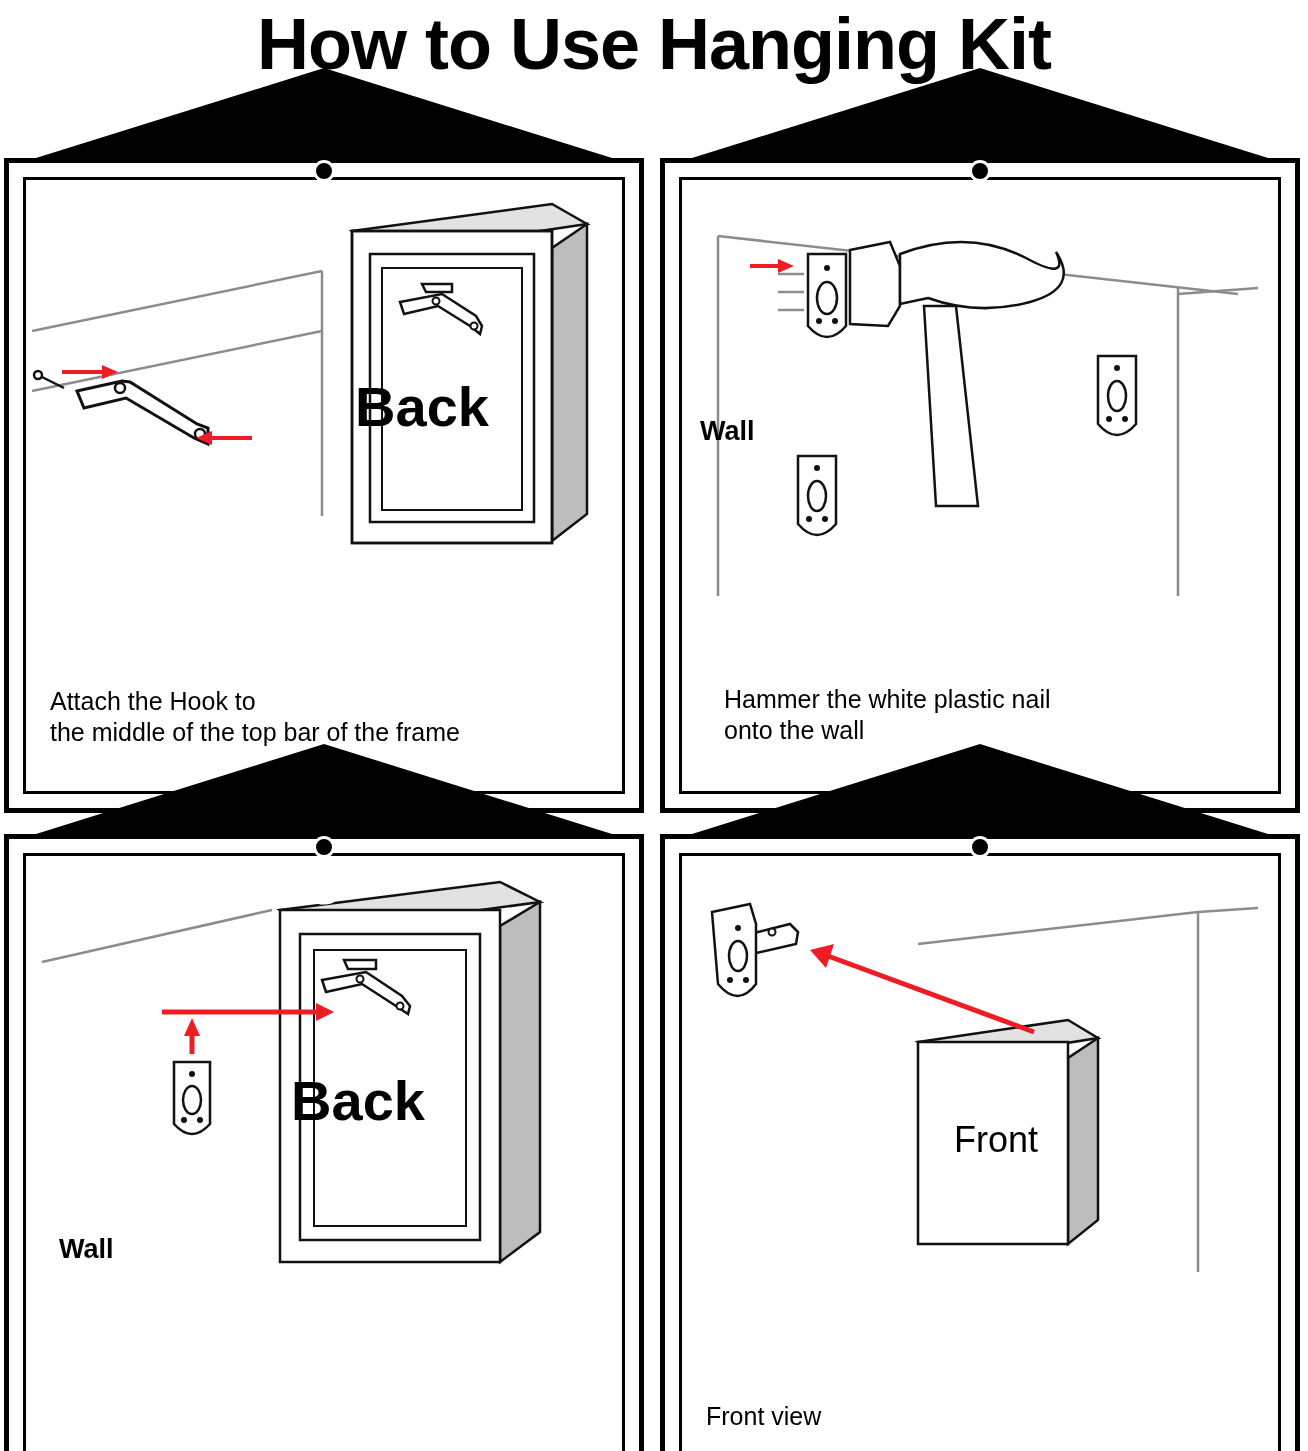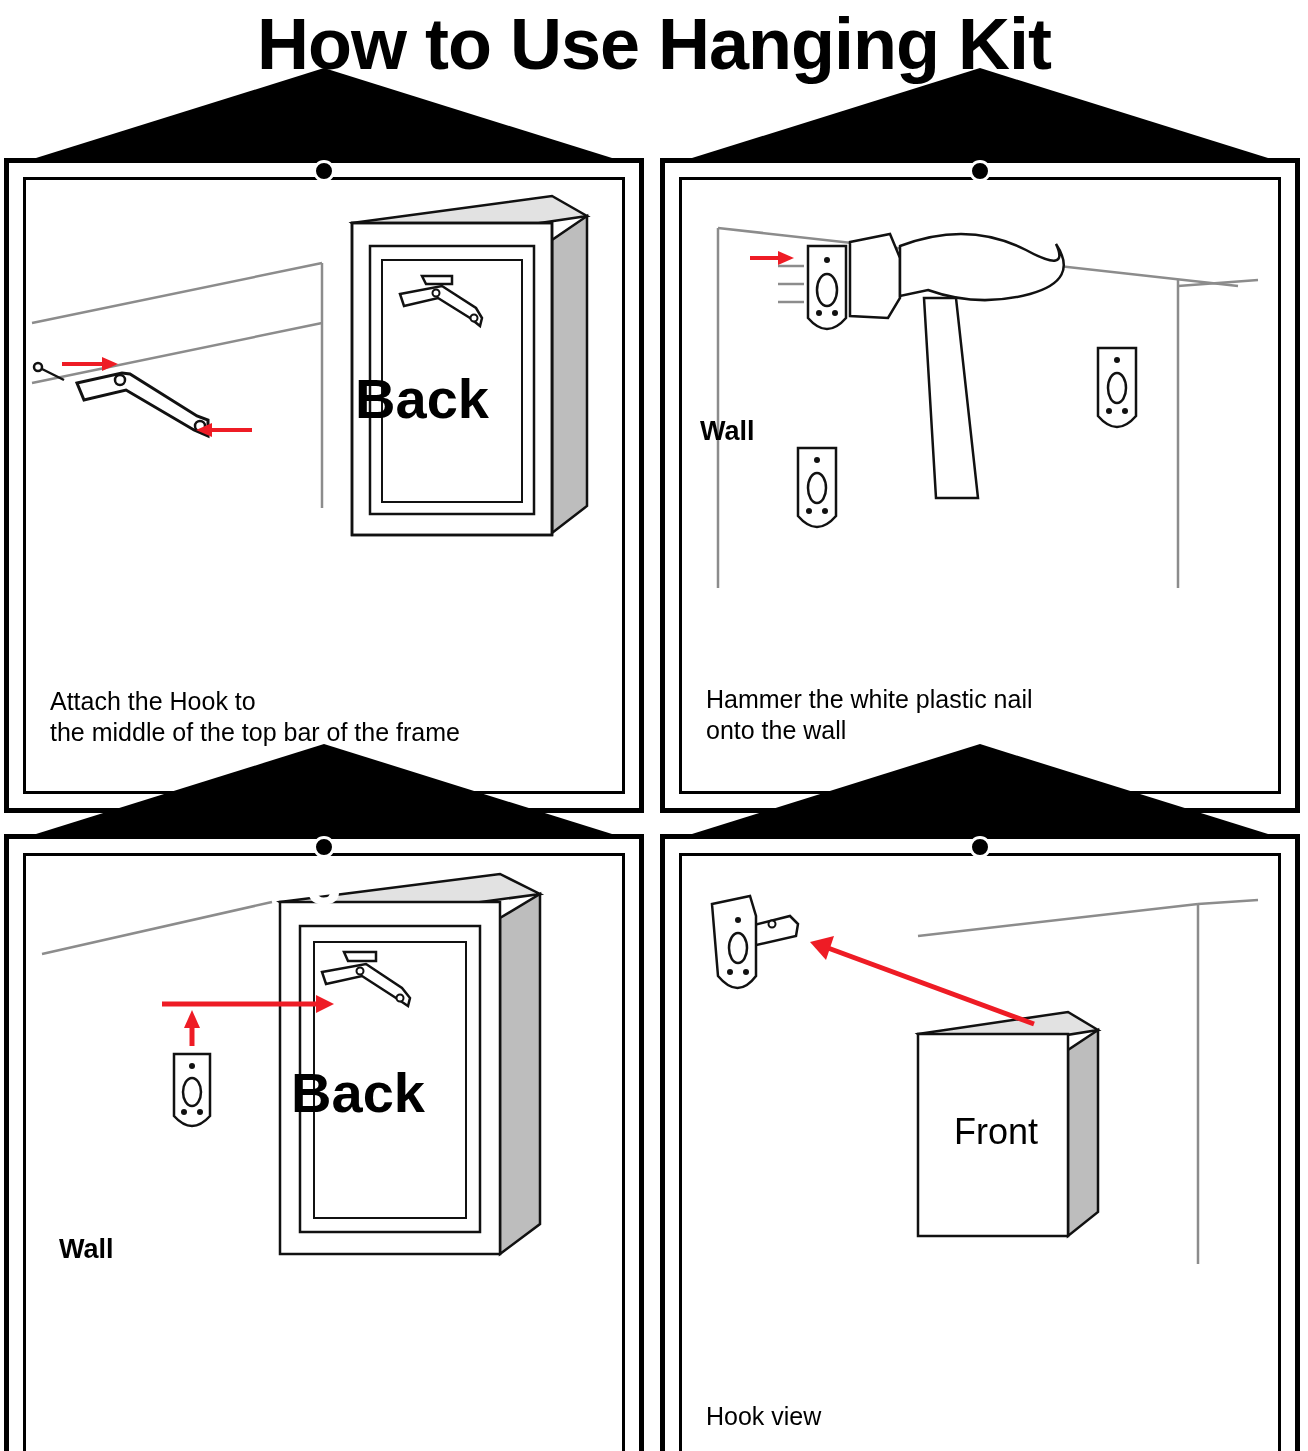--- a/index.html
+++ b/index.html
@@ -91,38 +91,38 @@
     top: 14px;
     right: 14px;
     bottom: 14px;
     border: 3px solid #000;
     box-sizing: border-box;
   }
 
   .art {
     position: absolute;
     left: 18px;
-    top: 10px;
+    top: 18px;
     width: 600px;
     height: 560px;
   }
   .art svg { display: block; }
 
   .caption {
     position: absolute;
     left: 46px;
     right: 36px;
     font-size: 25px;
     line-height: 1.22;
     font-weight: 500;
     color: #000;
     white-space: pre-line;
   }
   .cap1 { bottom: 66px; }
-  .cap2 { bottom: 68px; }
+  .cap2 { bottom: 68px; margin-left: 18px; }
   .cap3 { bottom: 52px; }
   .cap4 { bottom: 58px; }
 
   .label-wall {
     font-size: 27px;
     font-weight: 600;
   }
 </style>
 </head>
 <body>
@@ -360,16 +360,16 @@
         </g>
         <text x="318" y="300" font-family="Liberation Sans, sans-serif" font-size="36" fill="#000" text-anchor="middle">Front</text>
 
         <g fill="#ee1c25" stroke="#ee1c25" stroke-width="5">
           <line x1="356" y1="180" x2="150" y2="104"></line>
           <polygon points="132,98 156,92 148,116" stroke="none"></polygon>
         </g>
       </svg>
     </div>
 
-    <div class="caption cap4">Hook view</div>
+    <div class="caption cap4">Front view</div>
   </div>
 
 </div>
 
 </body></html>

